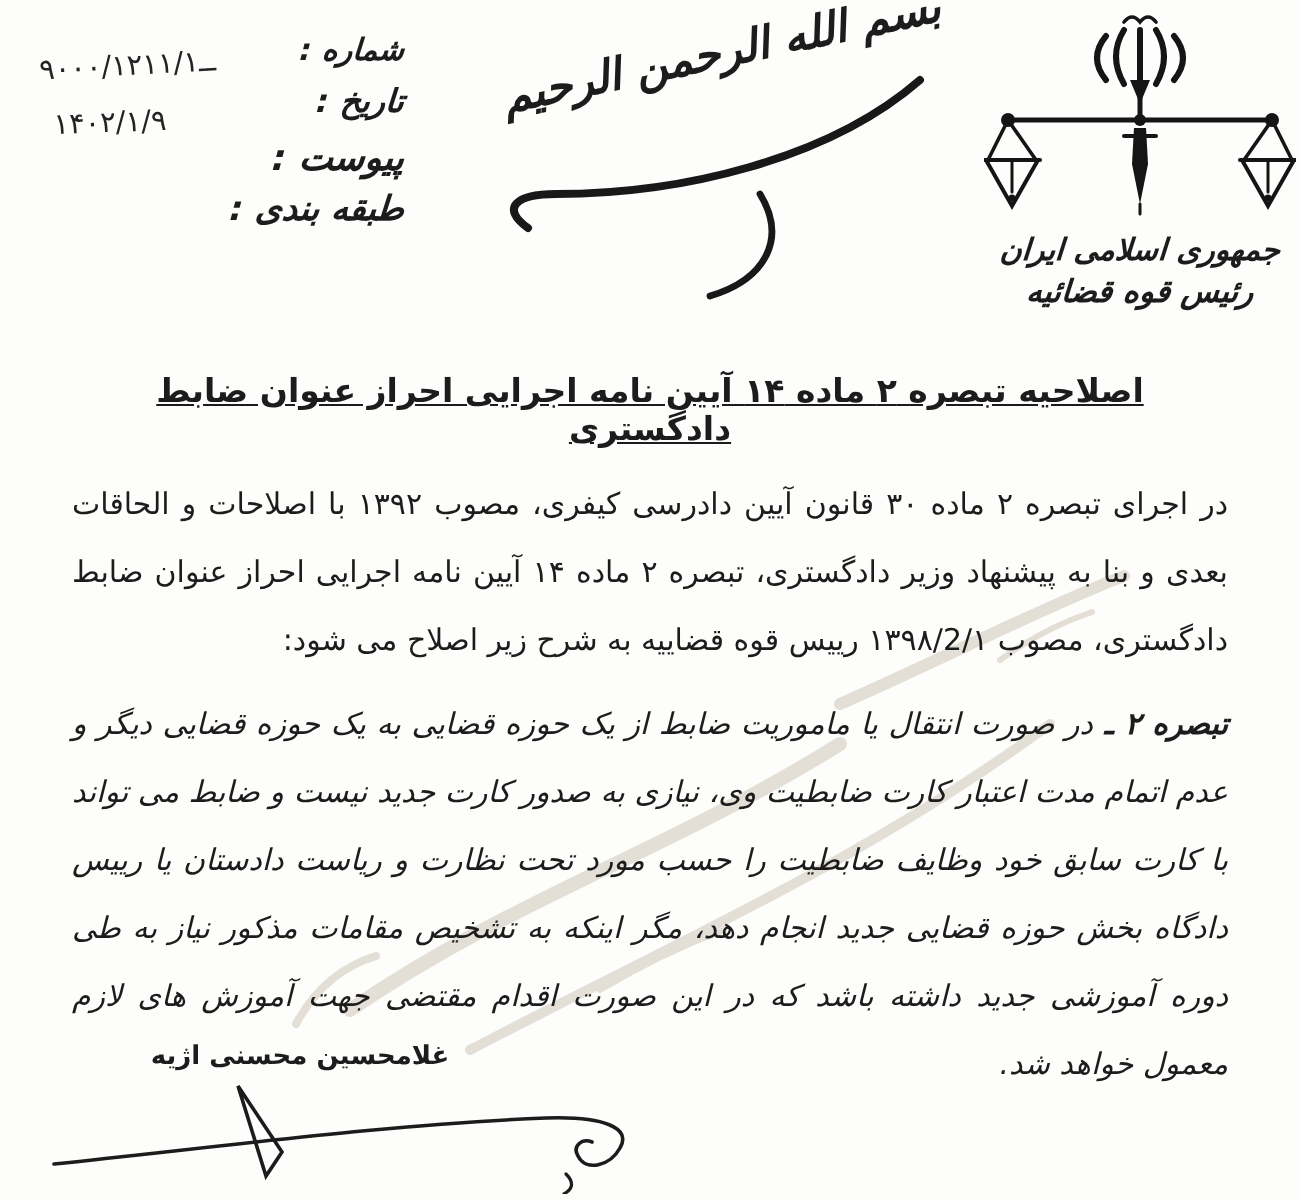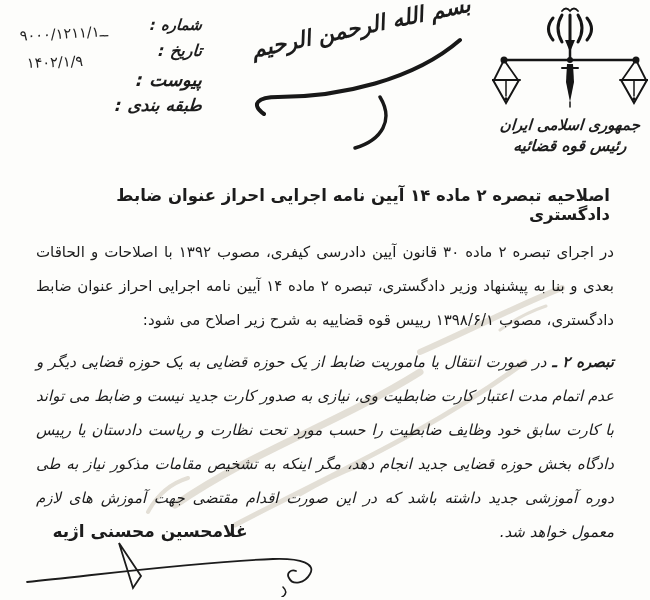--- a/index.html
+++ b/index.html
@@ -32,34 +32,34 @@
   }
   .bismillah-flourish{position:absolute;left:0;top:0;}
   
   .emblem-wrap{position:absolute;left:492px;top:2px;width:156px;z-index:2;}
   .org-line{direction:rtl;text-align:center;font-weight:bold;font-style:italic;transform:skewX(-4deg);}
   .org-country{font-size:15px;margin-top:2px;}
   .org-office{font-size:15.5px;margin-top:3px;}
   
   .doc-title{
     position:absolute;left:40px;top:186px;width:570px;z-index:2;
-    direction:rtl;text-align:right;font-weight:bold;font-size:16.5px;
+    direction:rtl;text-align:center;font-weight:bold;font-size:16.5px;text-decoration:underline;
   }
   
   .para{
     position:absolute;left:36px;width:578px;z-index:2;
     direction:rtl;text-align:justify;font-size:15px;line-height:34px;
   }
   .para-1{top:220px;}
   .para-note{top:330px;font-style:italic;}
   .note-lead{font-weight:bold;}
   
   .sig-name{
     position:absolute;left:40px;top:521px;width:220px;z-index:3;
-    direction:rtl;text-align:center;font-weight:bold;font-size:17px;white-space:nowrap;
+    direction:rtl;text-align:center;font-weight:bold;font-size:13px;white-space:nowrap;
   }
   .sig-scrawl{position:absolute;left:15px;top:535px;z-index:2;}
 </style>
 </head>
 <body>
 
 <div class="page">
 
   <svg class="watermark" width="650" height="600" viewBox="0 0 650 600" aria-hidden="true">
     <g stroke="#cfc7b8" fill="none" stroke-linecap="round" opacity="0.55">
@@ -127,21 +127,21 @@
         <line x1="70" y1="66" x2="86" y2="66" stroke-width="2"></line>
         <line x1="78" y1="100" x2="78" y2="105" stroke-width="1.5"></line>
       </g>
     </svg>
     <div class="org-line org-country">جمهوری اسلامی ایران</div>
     <div class="org-line org-office">رئیس قوه قضائیه</div>
   </div>
 
   <div class="doc-title">اصلاحیه تبصره ۲ ماده ۱۴ آیین نامه اجرایی احراز عنوان ضابط دادگستری</div>
 
-  <p class="para para-1">در اجرای تبصره ۲ ماده ۳۰ قانون آیین دادرسی کیفری، مصوب ۱۳۹۲ با اصلاحات و الحاقات بعدی و بنا به پیشنهاد وزیر دادگستری، تبصره ۲ ماده ۱۴ آیین نامه اجرایی احراز عنوان ضابط دادگستری، مصوب ۱۳۹۸/۶/۱ رییس قوه قضاییه به شرح زیر اصلاح می شود:</p>
+  <p class="para para-1">در اجرای تبصره ۲ ماده ۳۰ قانون آیین دادرسی کیفری، مصوب ۱۳۹۲ با اصلاحات و الحاقات بعدی و بنا به پیشنهاد وزیر دادگستری، تبصره ۲ ماده ۱۴ آیین نامه اجرایی احراز عنوان ضابط دادگستری، مصوب ۱۳۹۸/2/۱ رییس قوه قضاییه به شرح زیر اصلاح می شود:</p>
 
   <p class="para para-note"><span class="note-lead">تبصره ۲ ـ </span><span>در صورت انتقال یا ماموریت ضابط از یک حوزه قضایی به یک حوزه قضایی دیگر و عدم اتمام مدت اعتبار کارت ضابطیت وی، نیازی به صدور کارت جدید نیست و ضابط می تواند با کارت سابق خود وظایف ضابطیت را حسب مورد تحت نظارت و ریاست دادستان یا رییس دادگاه بخش حوزه قضایی جدید انجام دهد، مگر اینکه به تشخیص مقامات مذکور نیاز به طی دوره آموزشی جدید داشته باشد که در این صورت اقدام مقتضی جهت آموزش های لازم معمول خواهد شد.</span></p>
 
   <div class="sig-name">غلامحسین محسنی اژیه</div>
   <svg class="sig-scrawl" width="330" height="62" viewBox="0 0 330 62" aria-hidden="true">
     <g stroke="#1c1c1c" fill="none" stroke-linecap="round">
       <path d="M12,47 C90,39 180,27 258,24 C287,23 301,29 295,39 C290,48 278,51 274,43 C271,38 276,34 281,36" stroke-width="1.8"></path>
       <path d="M126,41 L104,8 L118,53 Z" stroke-width="1.8"></path>
       <path d="M268,52 q6,6 -1,10" stroke-width="1.6"></path>
     </g>

